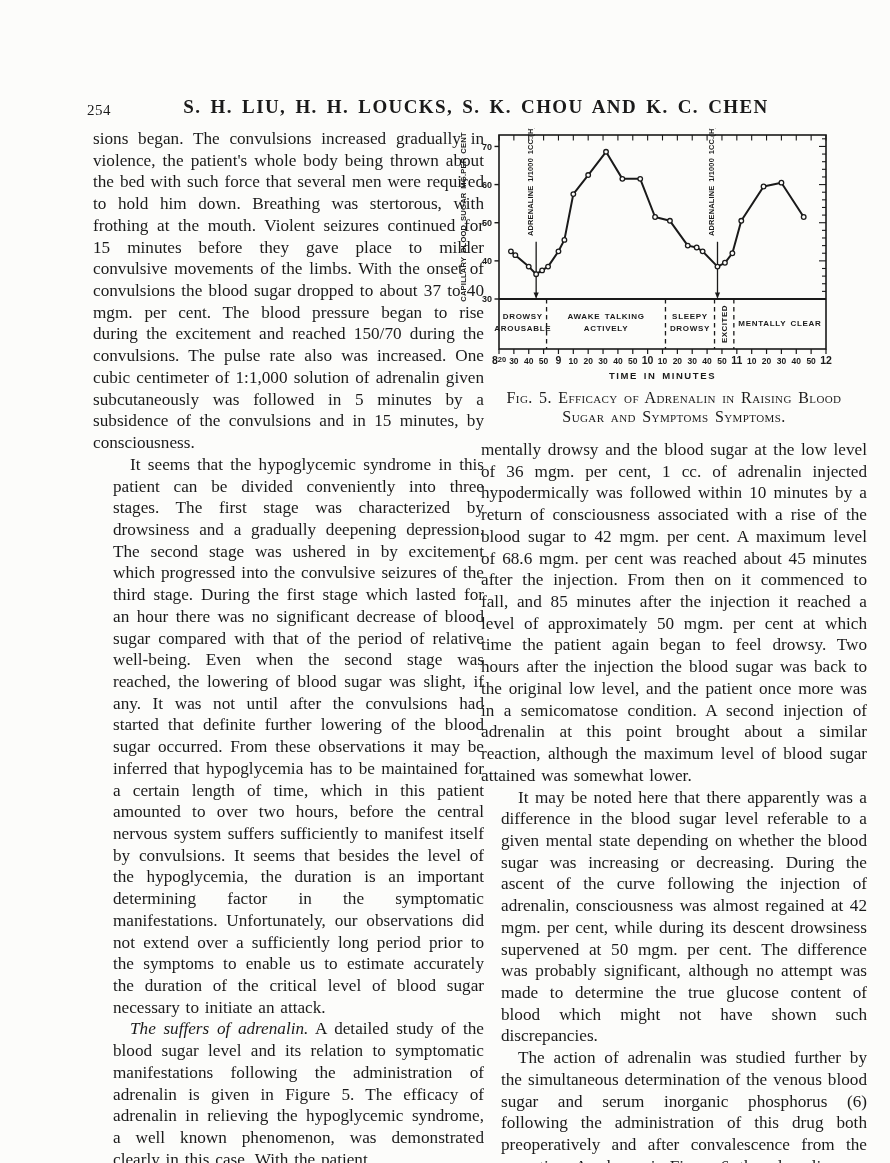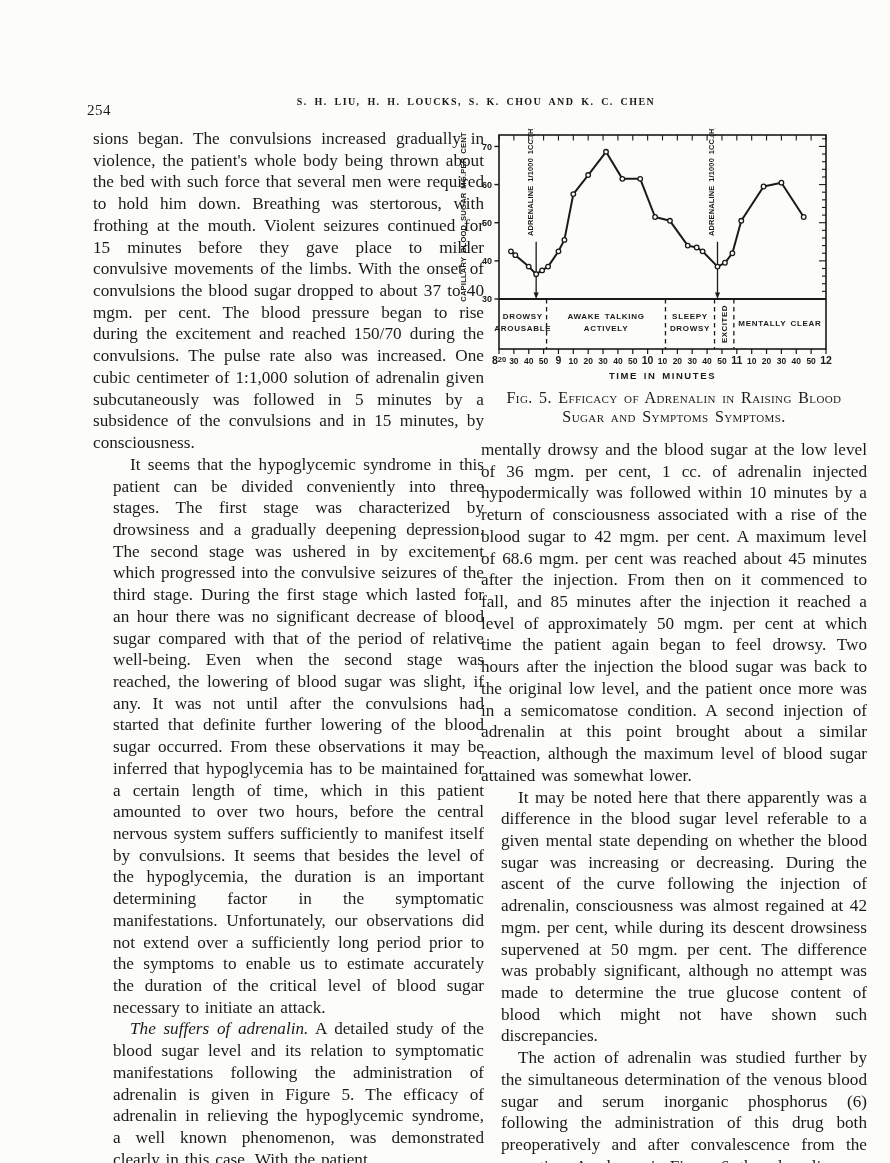--- a/index.html
+++ b/index.html
@@ -3,21 +3,21 @@
 <meta charset="utf-8">
 <style>
   html,body{margin:0;padding:0;background:#e8e8e6;}
   .page{
     position:relative;width:890px;height:1163px;margin:0 auto;
     background:#fcfcfa;color:#1a1a1a;overflow:hidden;
     font-family:"Liberation Serif",serif;
   }
   .header{position:absolute;top:94px;left:85px;width:782px;height:22px;}
   .page-num{position:absolute;left:2px;top:8px;font-size:15px;font-weight:normal;letter-spacing:.5px;}
-  .running-title{display:block;text-align:center;font-size:10px;font-weight:bold;letter-spacing:1.4px;padding-top:2px;word-spacing:3px;}
+  .running-title{display:block;text-align:center;font-size:19px;font-weight:bold;letter-spacing:1.4px;padding-top:2px;word-spacing:3px;}
   .col{position:absolute;top:128px;font-size:17.2px;line-height:21.72px;text-align:justify;word-spacing:1.5px;}
   .col p{margin:0;}
   .col p.indent{text-indent:17px;margin-left:20px;}
   .it{font-style:italic;}
   .col-left{left:93px;width:391px;}
   .col-right{left:481px;width:386px;}
   .figure-chart{position:relative;left:-27px;width:400px;height:258px;}
   .figure-chart svg{display:block;}
   .caption{
     margin:3px 0 13px 0;text-align:center;font-variant:small-caps;

